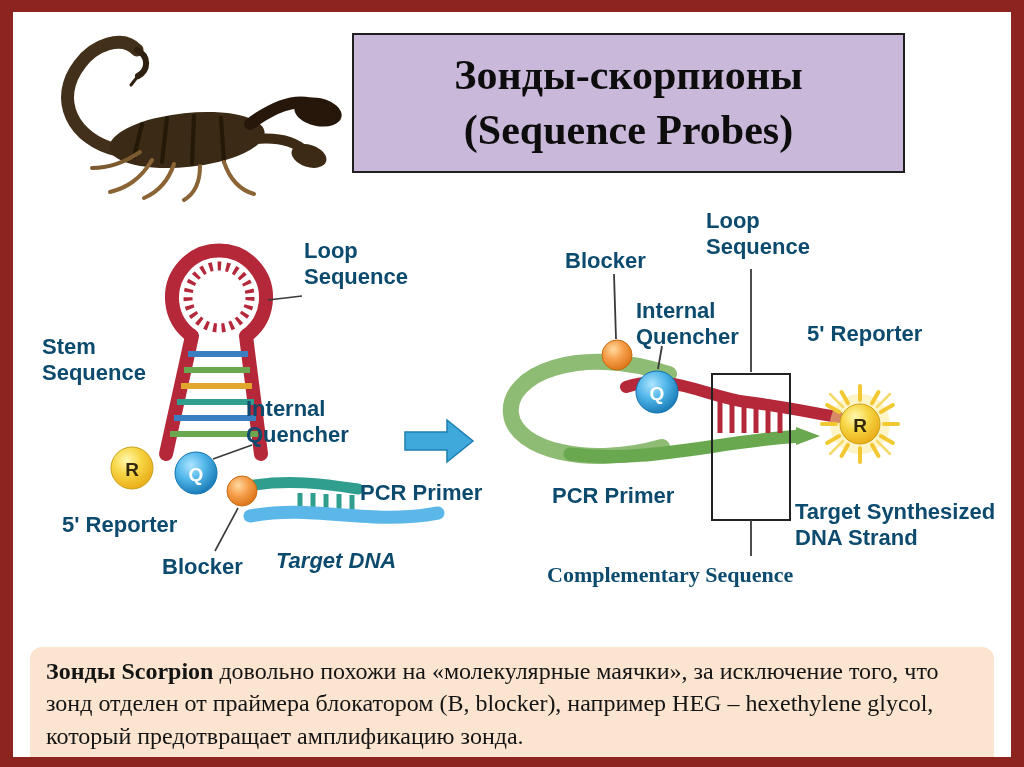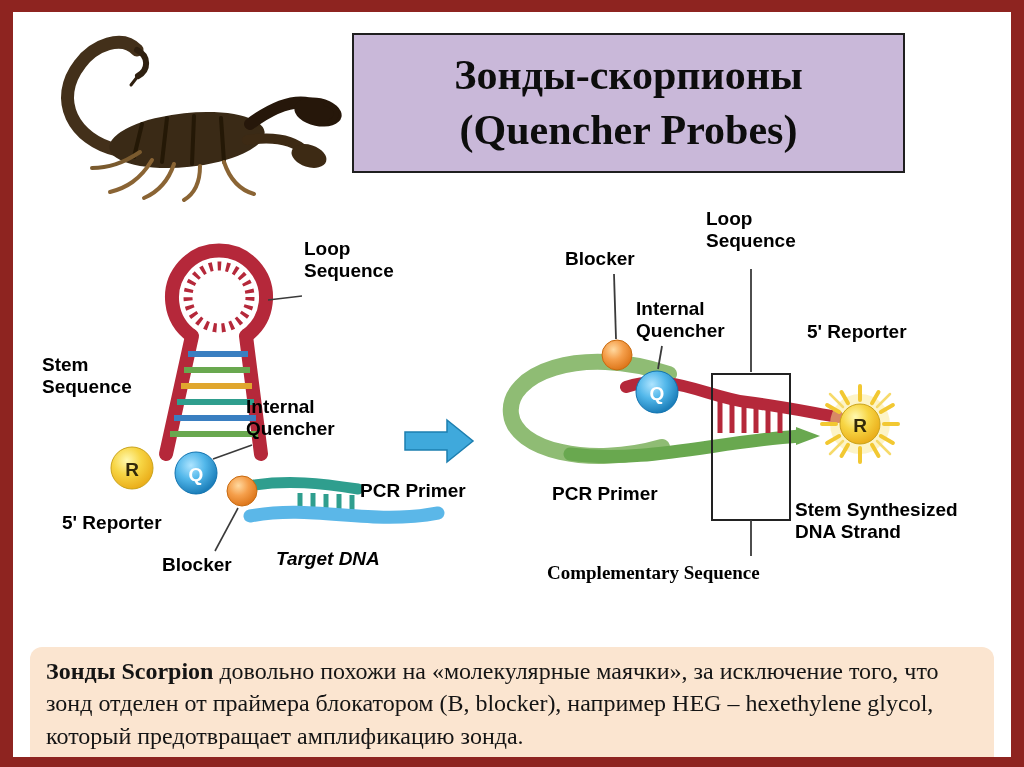--- a/index.html
+++ b/index.html
@@ -24,21 +24,21 @@
   }
 
   
   .scorpion{position:absolute;left:22px;top:12px;width:320px;height:190px;z-index:5;}
 
   
   .diagram{position:absolute;left:14px;top:196px;width:996px;height:448px;z-index:5;}
   .diagram svg.art{position:absolute;left:0;top:0;}
   .dlabel{
     position:absolute;font-family:"Liberation Sans",sans-serif;font-weight:700;
-    color:#000000;font-size:19px;line-height:1.18;white-space:pre-line;z-index:6;
+    color:#0c4a6e;font-size:22px;line-height:1.18;white-space:pre-line;z-index:6;
   }
   .ball-letter{font-family:"Liberation Sans",sans-serif;font-weight:bold;font-size:19px;}
 
   
   .footer-box{
     position:absolute;left:30px;top:647px;width:964px;height:127px;
     background:#fbe5d0;box-sizing:border-box;padding:8px 16px;
     font-family:"Liberation Serif",serif;font-size:24px;line-height:1.35;
     color:#141414;z-index:10;border-radius:12px;
   }
@@ -67,21 +67,21 @@
     <path d="M 130 148 C 118 168, 104 176, 88 180" fill="none" stroke="#8a6434" stroke-width="4"></path>
     <path d="M 152 152 C 146 170, 136 180, 122 186" fill="none" stroke="#8a6434" stroke-width="4"></path>
     <path d="M 178 154 C 178 172, 172 182, 162 188" fill="none" stroke="#8a6434" stroke-width="4"></path>
     <path d="M 202 150 C 208 168, 218 178, 232 182" fill="none" stroke="#8a6434" stroke-width="4"></path>
     <path d="M 118 140 C 100 152, 86 156, 70 156" fill="none" stroke="#7a5a2e" stroke-width="4"></path>
   </g>
 </svg>
 
 <div class="title-box">
   <div>Зонды-скорпионы</div>
-  <div>(Quencher Probes)</div>
+  <div>(Sequence Probes)</div>
 </div>
 
 <div class="diagram">
   <svg class="art" width="996" height="448" viewBox="0 0 996 448" aria-hidden="true">
     <defs>
       <radialGradient id="gradYellow" cx="38%" cy="32%" r="75%">
         <stop offset="0%" stop-color="#fff9b0"></stop>
           <stop offset="45%" stop-color="#f7d544"></stop>
           <stop offset="100%" stop-color="#e8a713"></stop>
       </radialGradient>
@@ -181,36 +181,36 @@
         <line x1="829" y1="211" x2="816" y2="198"></line>
           <line x1="863" y1="211" x2="876" y2="198"></line>
       </g>
       <circle cx="846" cy="228" r="20" fill="url(#gradYellow)" stroke="#caa31a"></circle>
       <text class="ball-letter" x="846" y="229" fill="#33290a" text-anchor="middle" dominant-baseline="central">R</text>
     </g>
   </svg>
 
   <div class="dlabel" style="left:290px;top:42px;">Loop
 Sequence</div>
-  <div class="dlabel" style="left:28px;top:138px;margin-top:20px;">Stem
+  <div class="dlabel" style="left:28px;top:138px;">Stem
 Sequence</div>
   <div class="dlabel" style="left:232px;top:200px;">Internal
 Quencher</div>
   <div class="dlabel" style="left:48px;top:316px;">5' Reporter</div>
   <div class="dlabel" style="left:148px;top:358px;">Blocker</div>
   <div class="dlabel" style="left:346px;top:284px;">PCR Primer</div>
   <div class="dlabel" style="left:262px;top:352px;font-style:italic;">Target DNA</div>
 
   <div class="dlabel" style="left:551px;top:52px;">Blocker</div>
   <div class="dlabel" style="left:692px;top:12px;">Loop
 Sequence</div>
   <div class="dlabel" style="left:622px;top:102px;">Internal
 Quencher</div>
   <div class="dlabel" style="left:793px;top:125px;">5' Reporter</div>
   <div class="dlabel" style="left:538px;top:287px;">PCR Primer</div>
-  <div class="dlabel" style="left:781px;top:303px;">Stem Synthesized
+  <div class="dlabel" style="left:781px;top:303px;">Target Synthesized
 DNA Strand</div>
   <div class="dlabel" style="left:533px;top:366px;font-family:Liberation Serif, serif;">Complementary Sequence</div>
 </div>
 
 <div class="footer-box">
   <p style="margin:0;"><b>Зонды Scorpion</b><span> довольно похожи на «молекулярные маячки», за исключение того, что зонд отделен от праймера блокатором (B, blocker), например HEG – hexethylene glycol, который предотвращает амплификацию зонда.</span></p>
 </div>
 
 </body></html>

